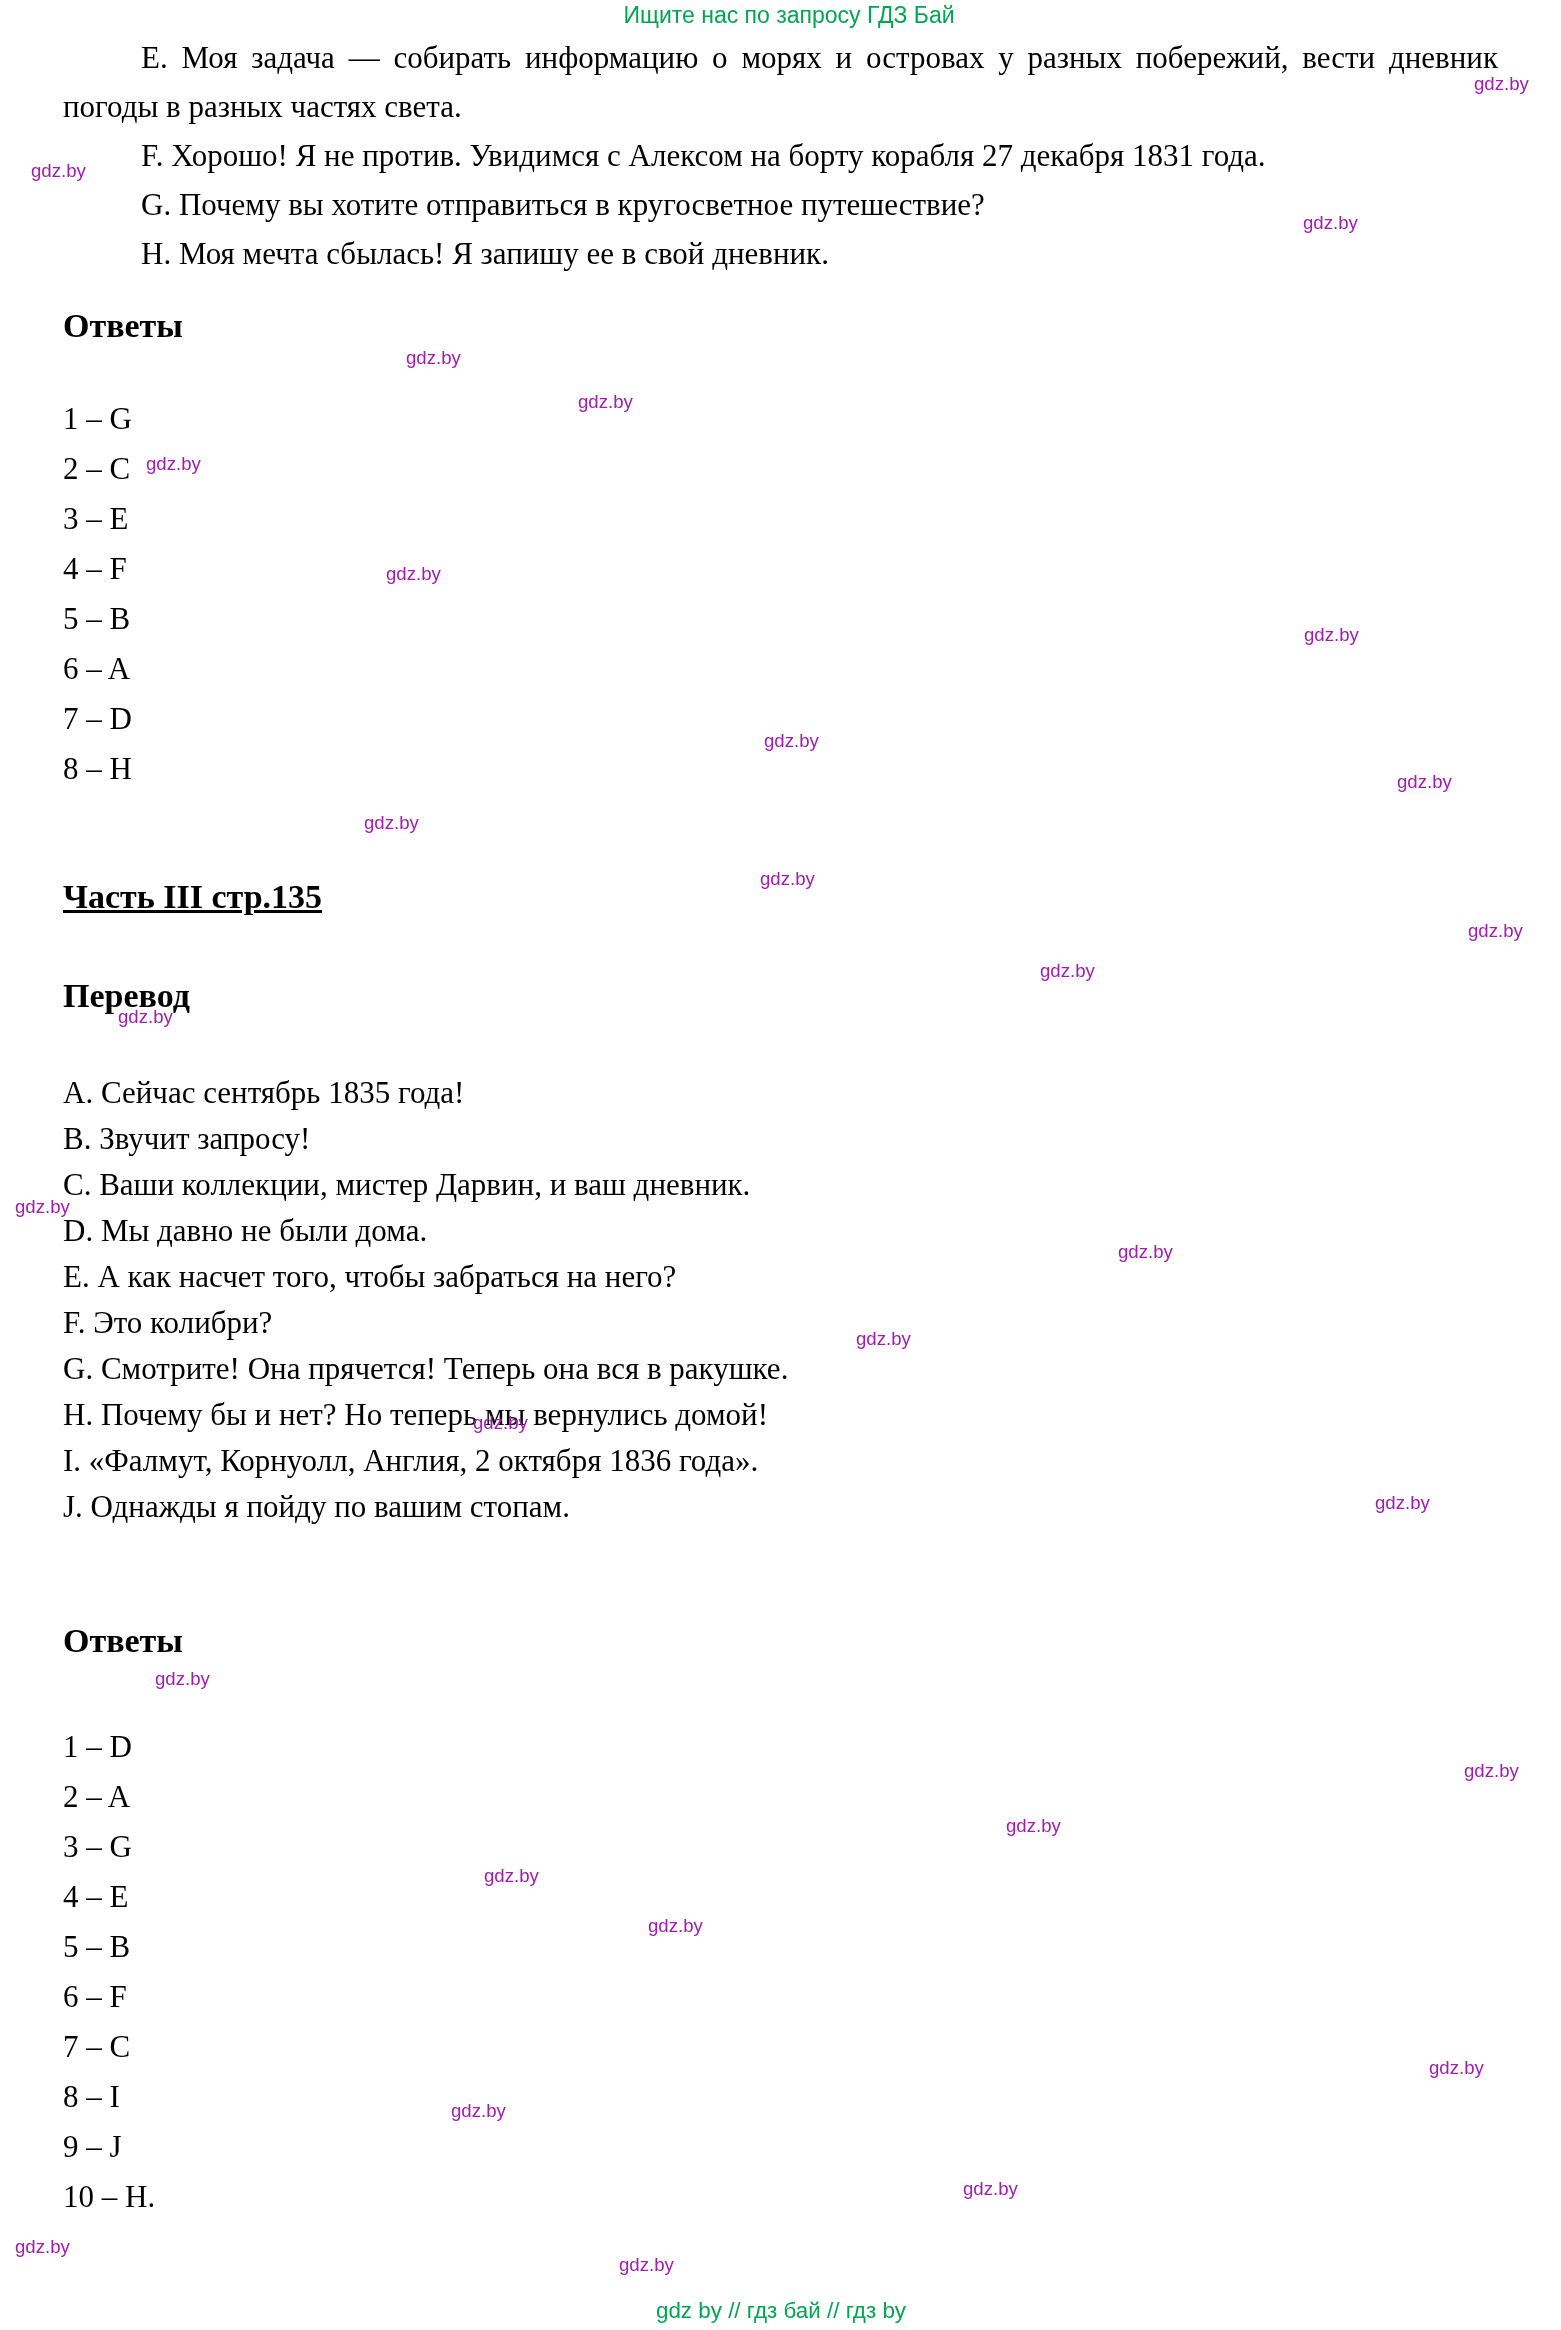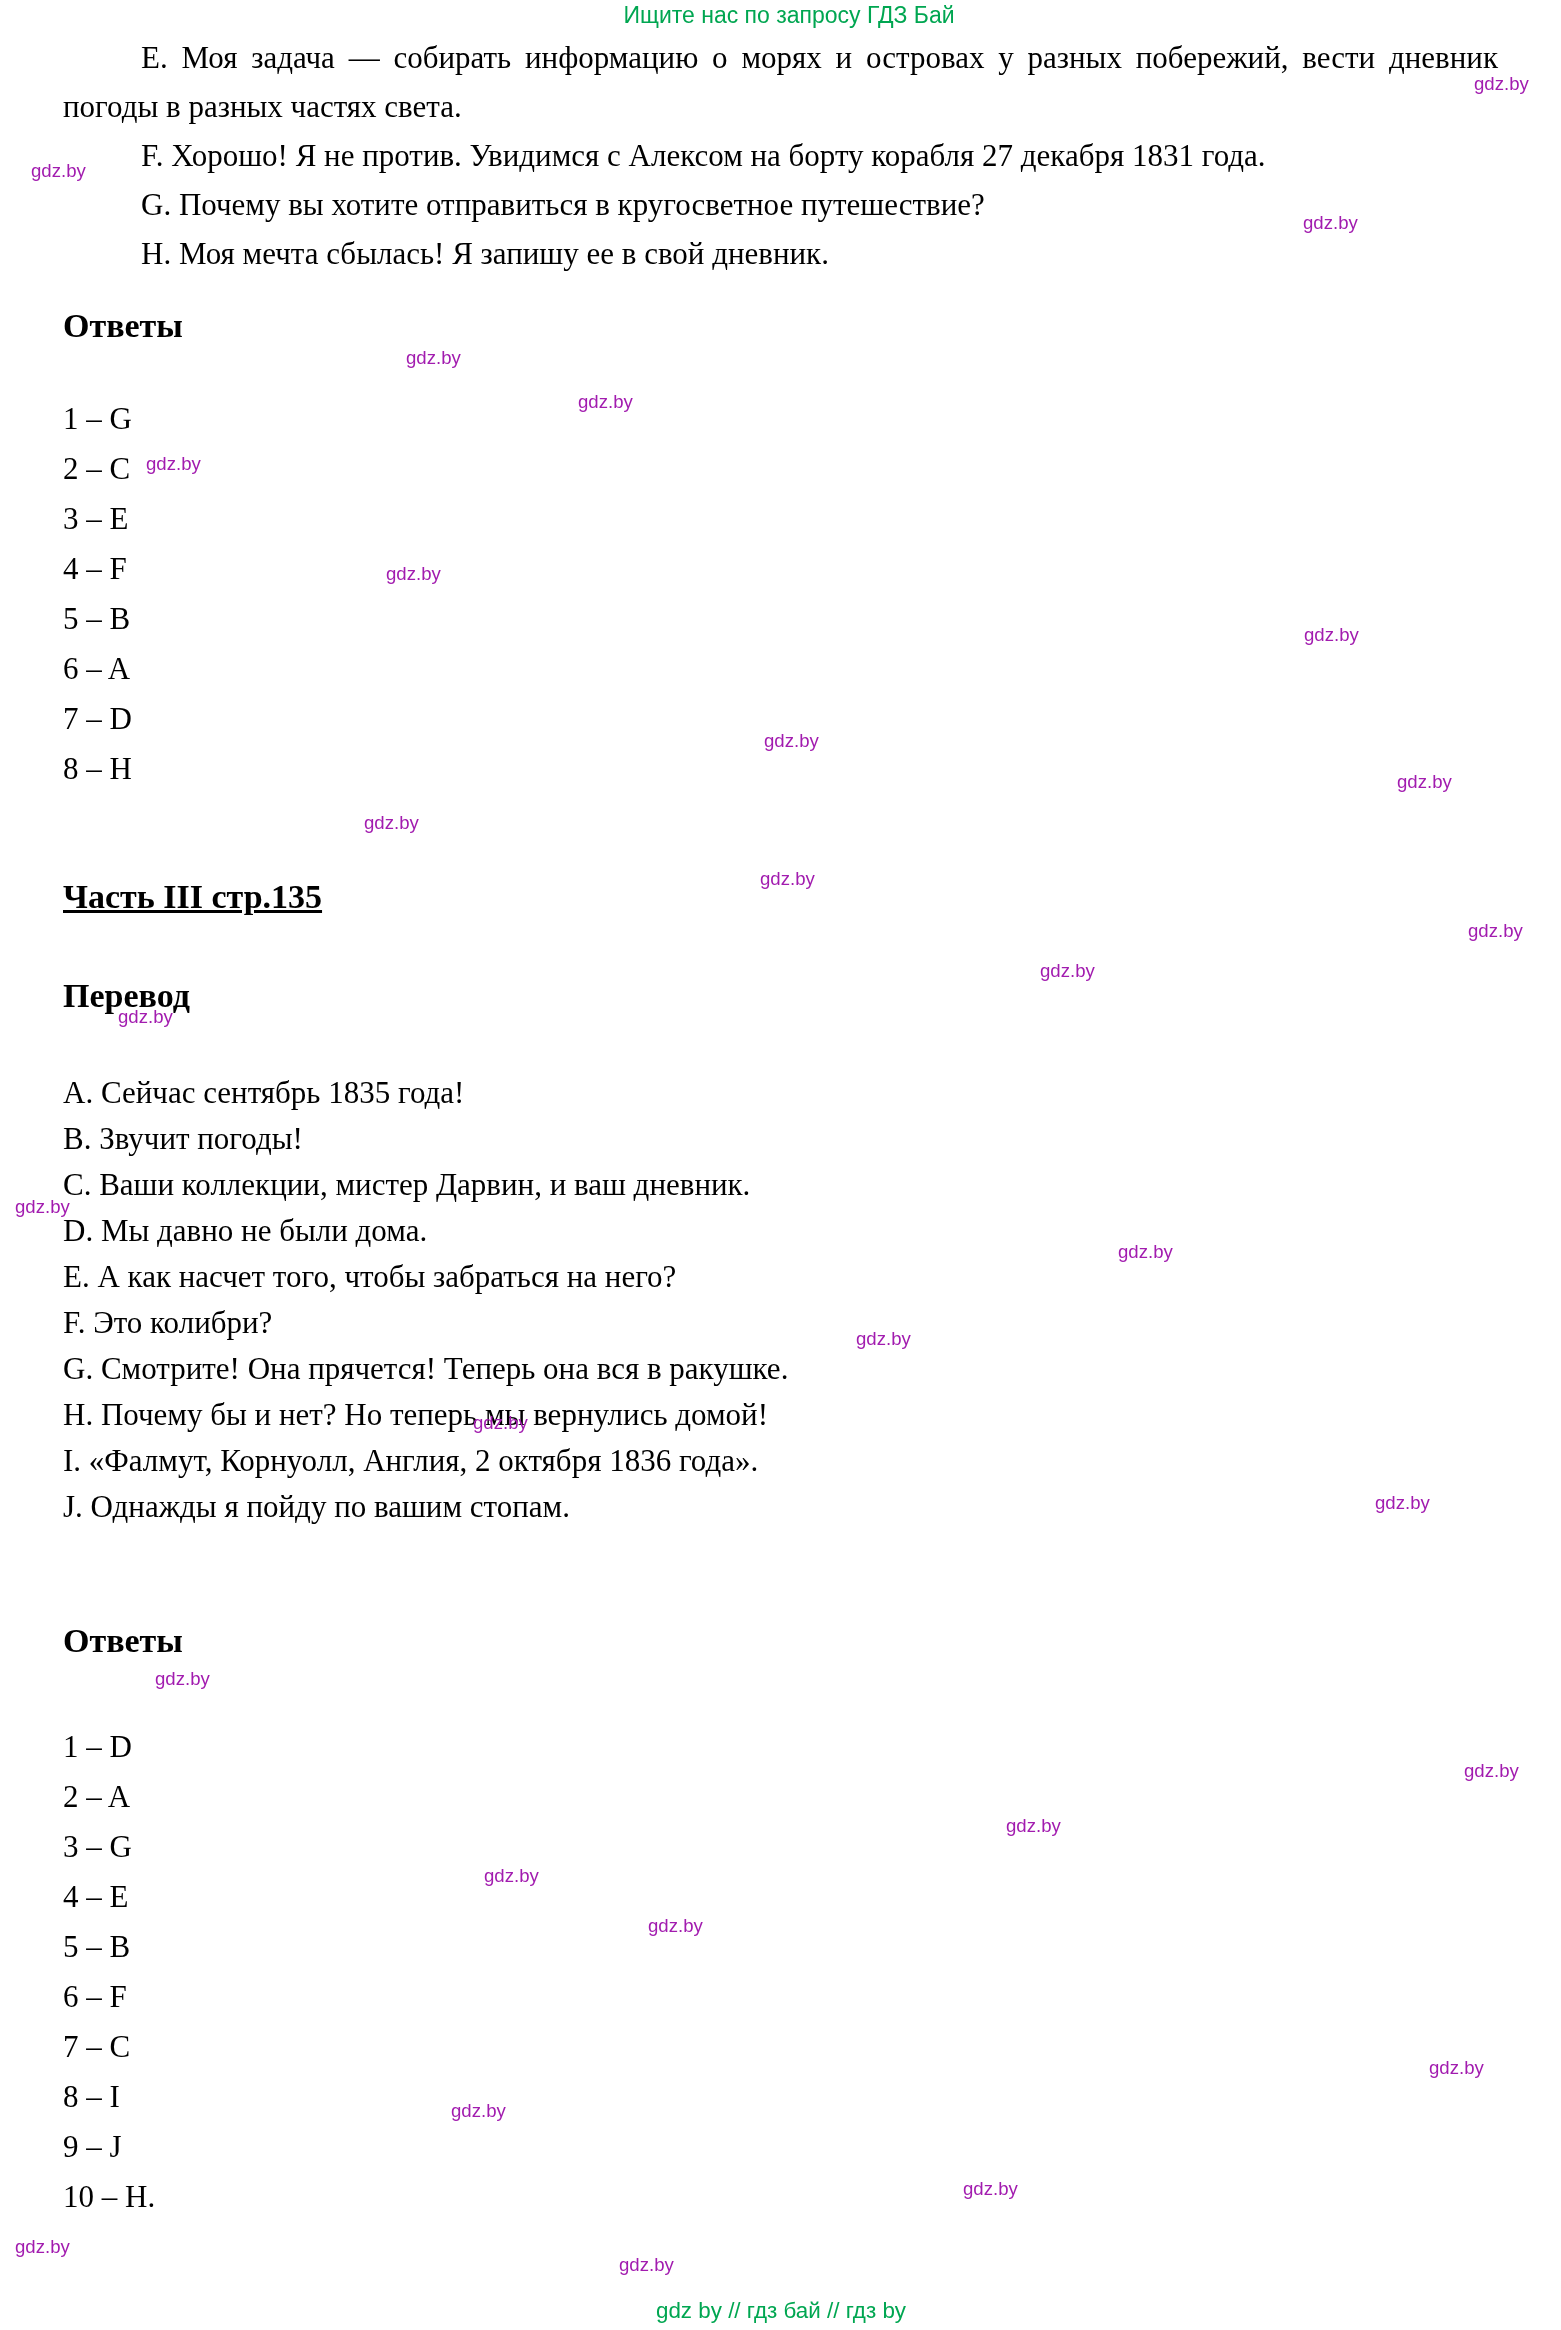--- a/index.html
+++ b/index.html
@@ -95,21 +95,21 @@
       <div class="answer-line">6 – A</div>
       <div class="answer-line">7 – D</div>
       <div class="answer-line">8 – H</div>
     </div>
 
   <h2 class="heading h-part">Часть III стр.135</h2>
   <h2 class="heading h-perevod">Перевод</h2>
 
   <div class="items-block" id="items2">
       <div class="item-line">А. Сейчас сентябрь 1835 года!</div>
-      <div class="item-line">В. Звучит погоды!</div>
+      <div class="item-line">В. Звучит запросу!</div>
       <div class="item-line">С. Ваши коллекции, мистер Дарвин, и ваш дневник.</div>
       <div class="item-line">D. Мы давно не были дома.</div>
       <div class="item-line">Е. А как насчет того, чтобы забраться на него?</div>
       <div class="item-line">F. Это колибри?</div>
       <div class="item-line">G. Смотрите! Она прячется! Теперь она вся в ракушке.</div>
       <div class="item-line">Н. Почему бы и нет? Но теперь мы вернулись домой!</div>
       <div class="item-line">I. «Фалмут, Корнуолл, Англия, 2 октября 1836 года».</div>
       <div class="item-line">J. Однажды я пойду по вашим стопам.</div>
     </div>
 

